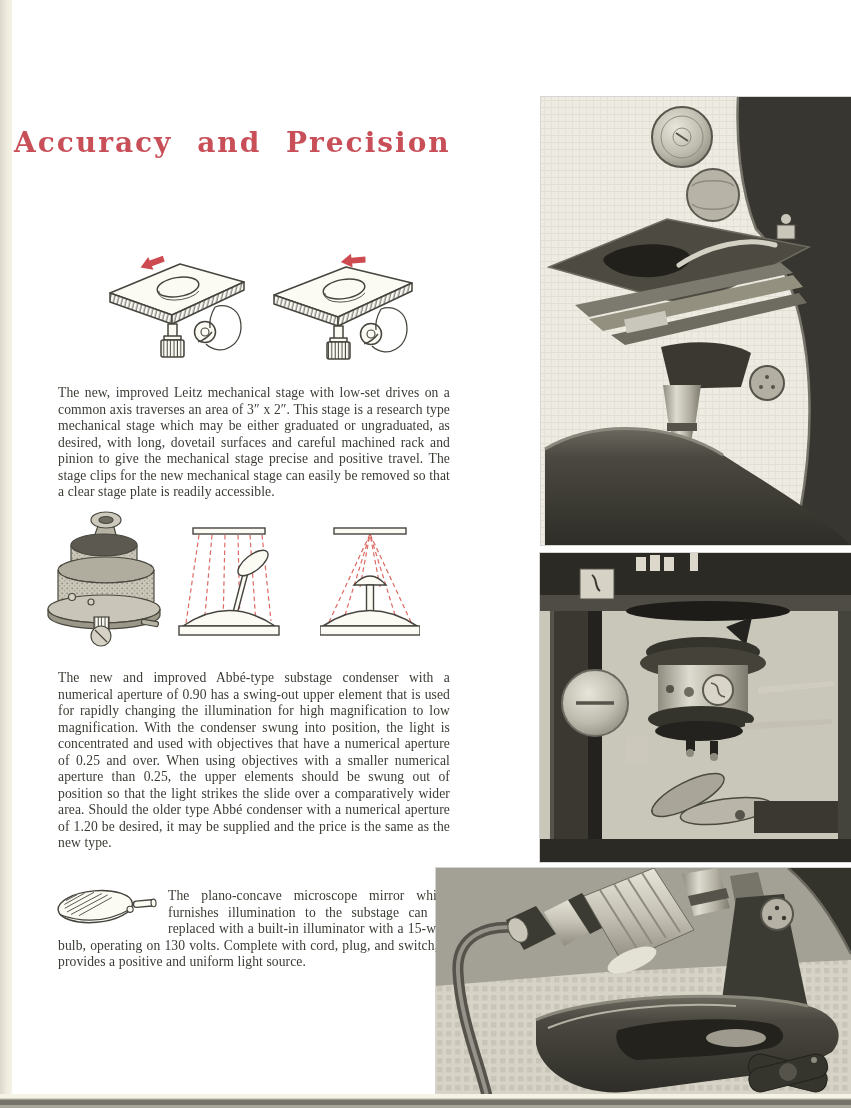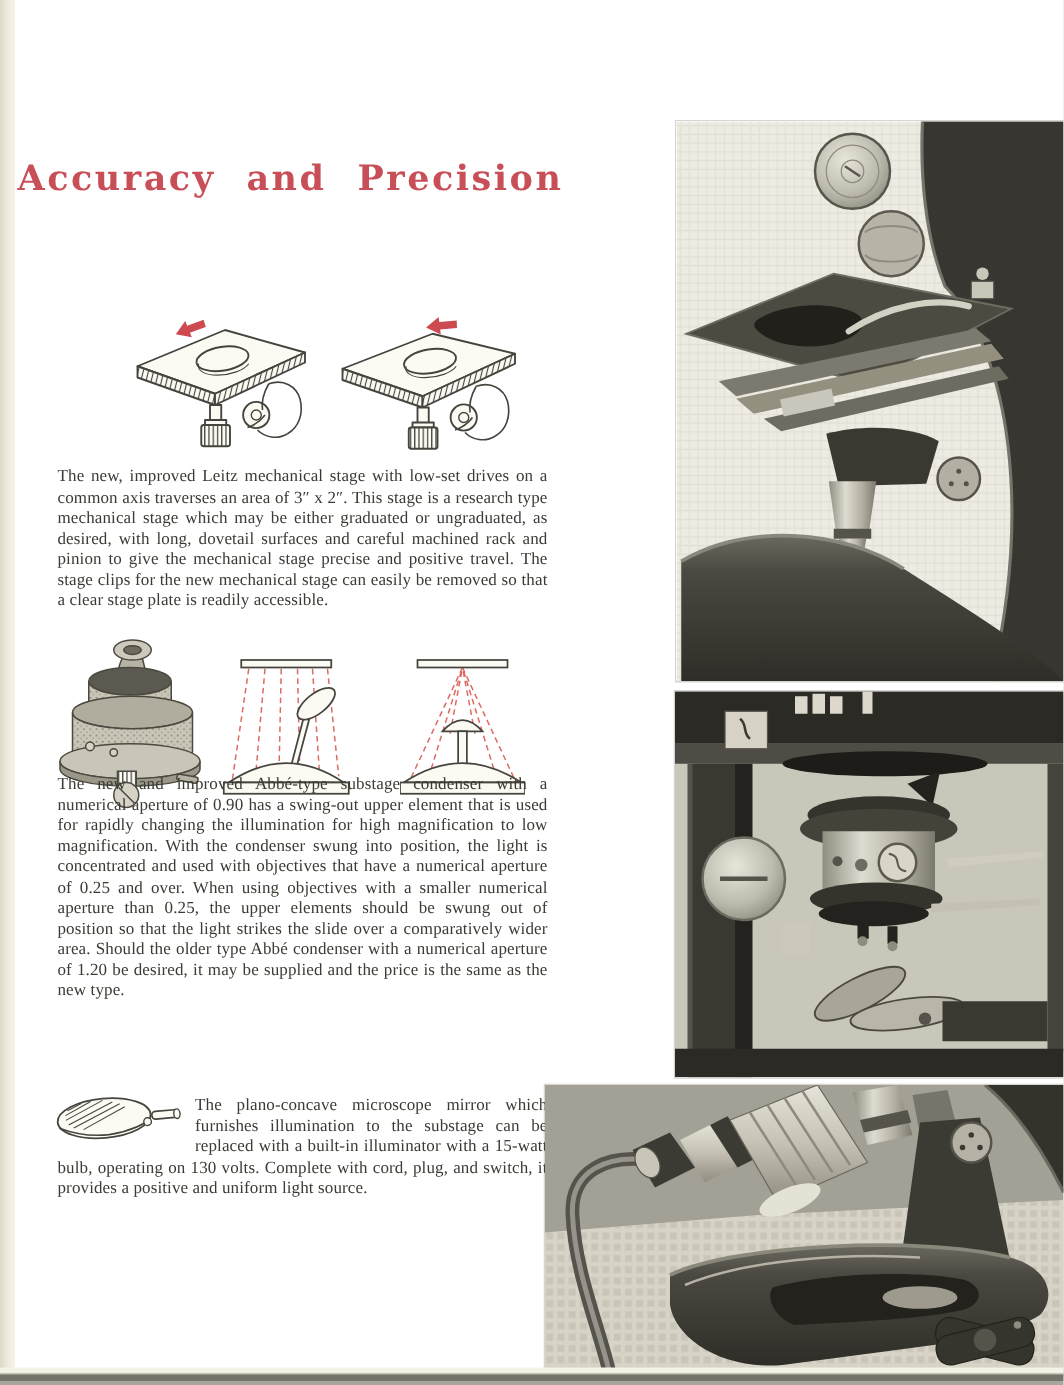--- a/index.html
+++ b/index.html
@@ -5,24 +5,24 @@
   html,body{margin:0;padding:0;background:#dddacb;}
   .page{position:relative;width:851px;height:1108px;margin:0 auto;overflow:hidden;
         background:#ffffff;font-family:"Liberation Serif",serif;}
   .left-edge{position:absolute;left:0;top:0;width:12px;height:1108px;
         background:linear-gradient(90deg,#dcd9cb 0,#efecdf 55%,#f5f2e6 100%);}
   .bottom-edge{position:absolute;left:0;top:1094px;width:851px;height:14px;
         background:linear-gradient(#f5f2e6 0 28%,#75736a 45% 78%,#a8a59a 78% 100%);}
   .title{position:absolute;left:14px;top:126px;margin:0;
         font-family:"DejaVu Serif",serif;font-weight:bold;font-size:28px;
         letter-spacing:2px;word-spacing:13px;color:#c84f58;}
-  .body-text{position:absolute;width:392px;margin:4px;font-size:13.6px;line-height:16.5px;
+  .body-text{position:absolute;width:392px;margin:16px;font-size:13.6px;line-height:16.5px;
         text-align:justify;color:#3b3a33;letter-spacing:.1px;}
   .p1{left:42px;top:369px;}
-  .p2{left:42px;top:615px;}
+  .p2{left:42px;top:654px;}
   .p3wrap{left:42px;top:872px;}
   .mirror-fig{float:left;width:106px;height:44px;margin:-2px 10px 2px -6px;}
   .fig-stages{position:absolute;left:98px;top:243px;width:320px;height:125px;display:flex;gap:18px;}
   .fig-condenser{position:absolute;left:44px;top:505px;width:392px;height:145px;}
   .fig-condenser .cond{position:absolute;left:2px;top:2px;}
   .fig-condenser .rayA{position:absolute;left:134px;top:18px;}
   .fig-condenser .rayB{position:absolute;left:276px;top:18px;}
   .photo{position:absolute;overflow:hidden;box-shadow:0 0 0 1px rgba(90,88,78,.25);}
   .photo svg{display:block;}
   .photo1{left:541px;top:97px;width:310px;height:448px;}

